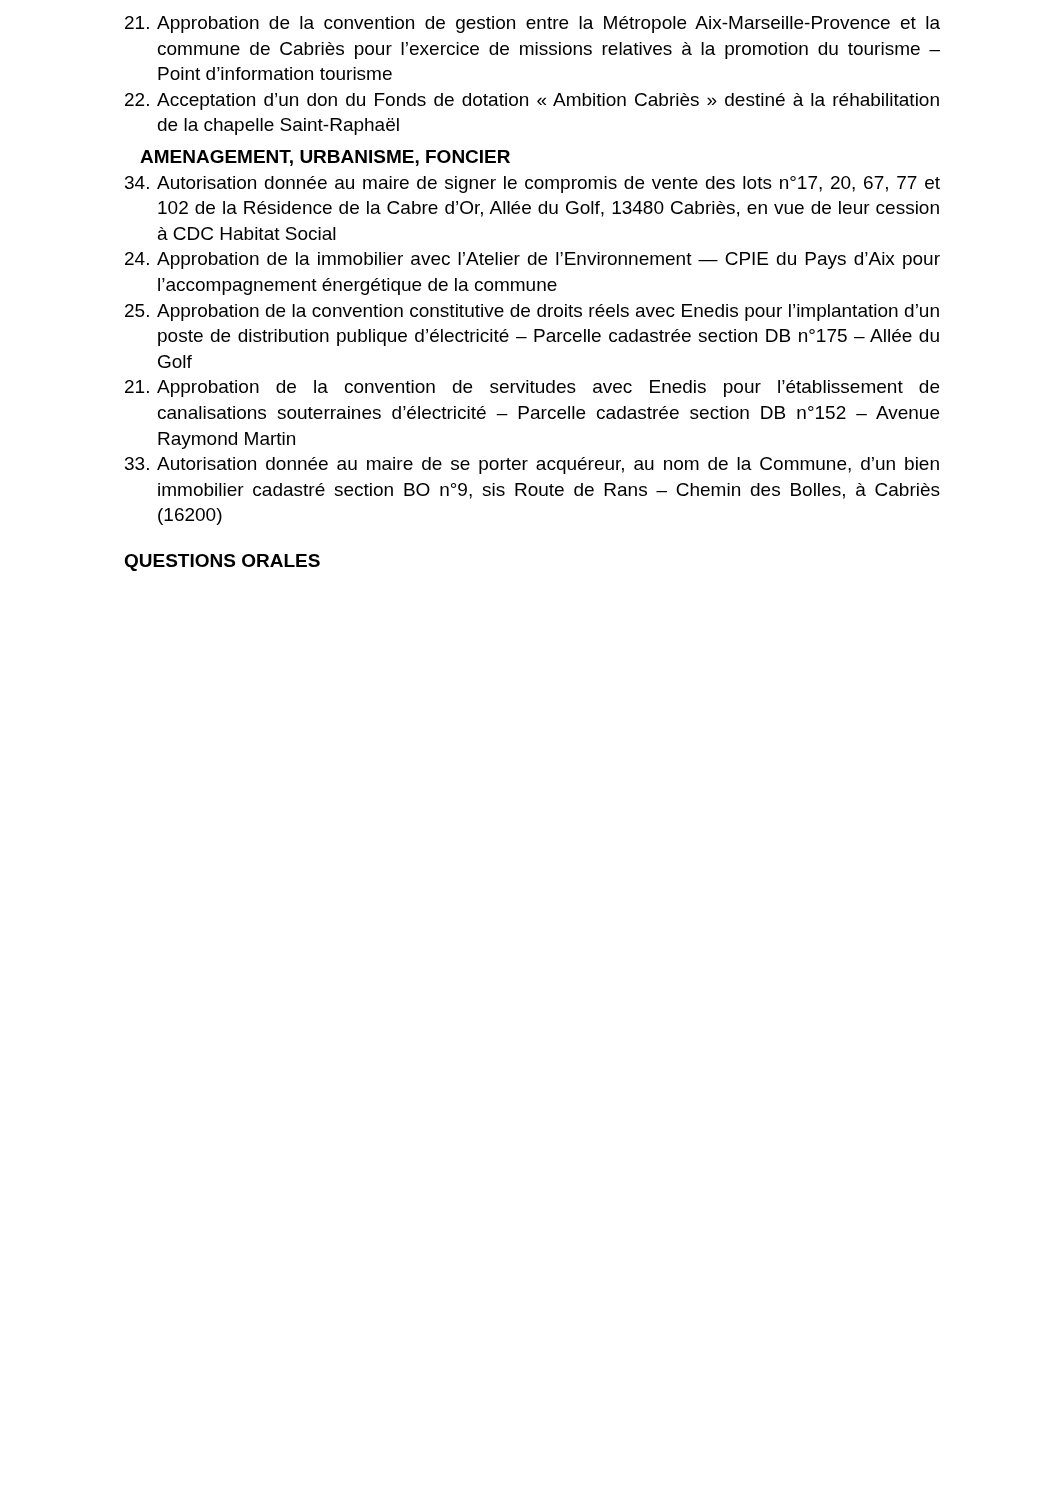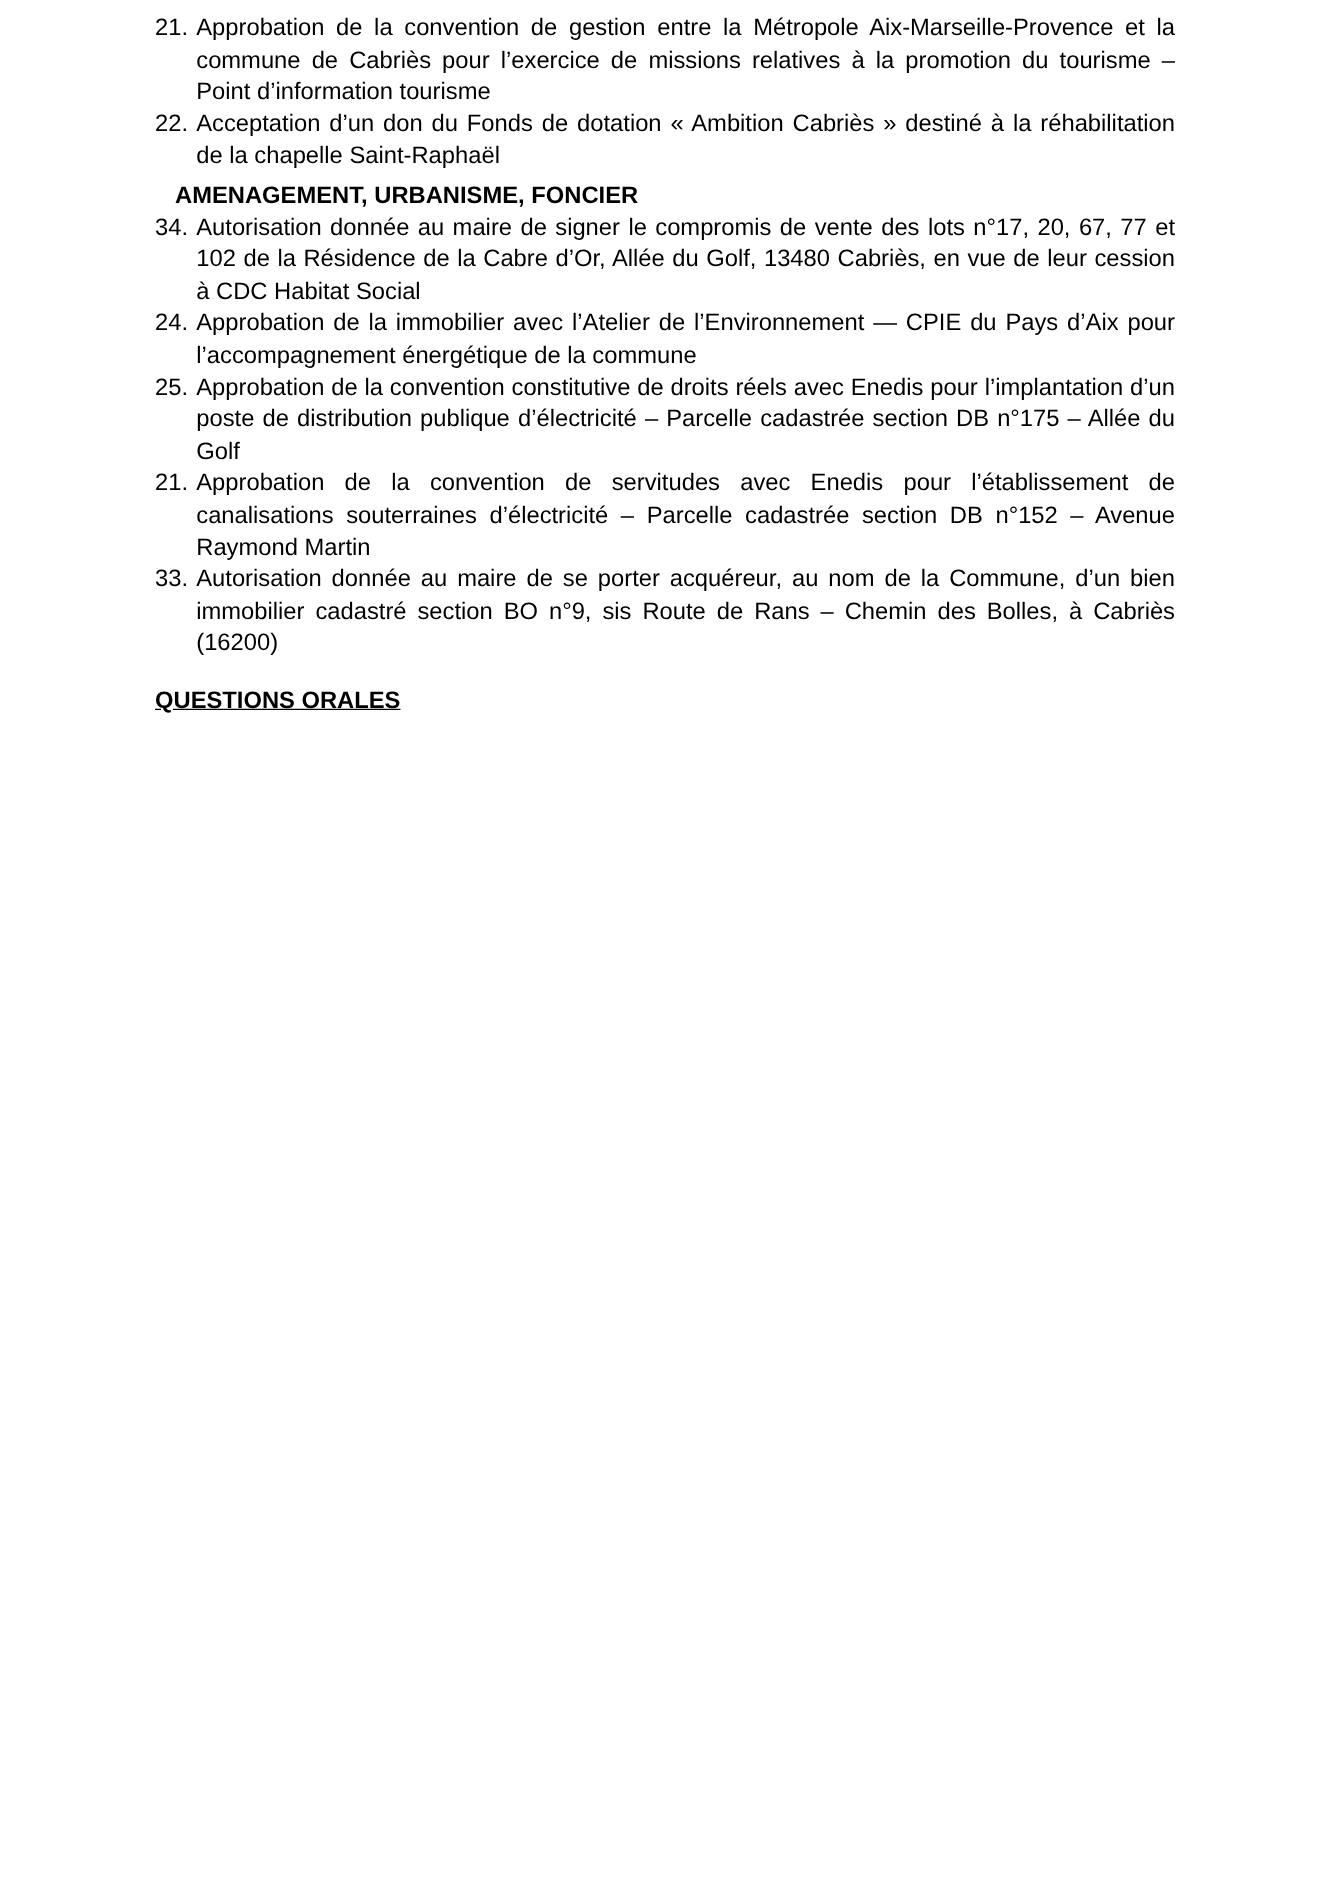--- a/index.html
+++ b/index.html
@@ -44,21 +44,20 @@
     margin: 6px 0 0 16px;
     font-size: 19px;
     font-weight: bold;
     line-height: 25.6px;
   }
   .oral-questions-heading {
     margin: 20px 0 0 0;
     font-size: 19px;
     font-weight: bold;
     line-height: 25.6px;
-    text-decoration: underline;
     display: inline-block;
   }
 </style>
 </head>
 <body>
 
 <div class="page">
 
   <div class="list">
     <div class="list-item">

